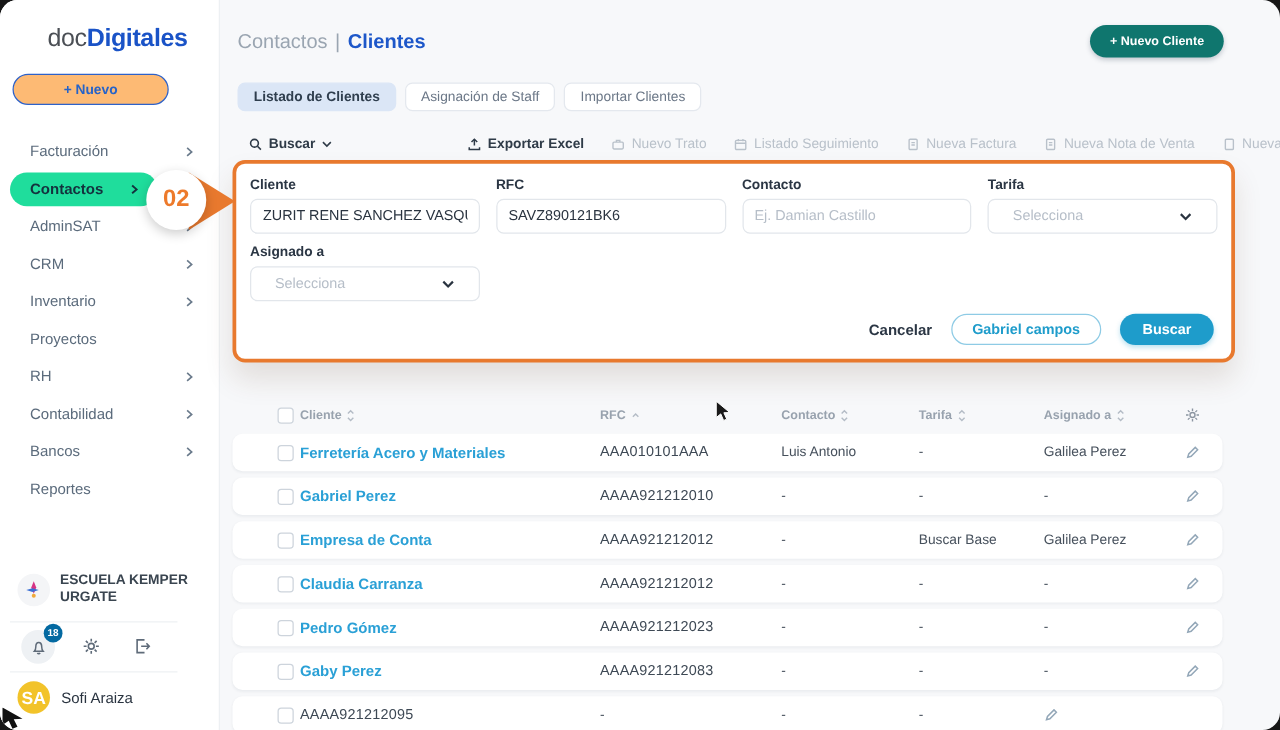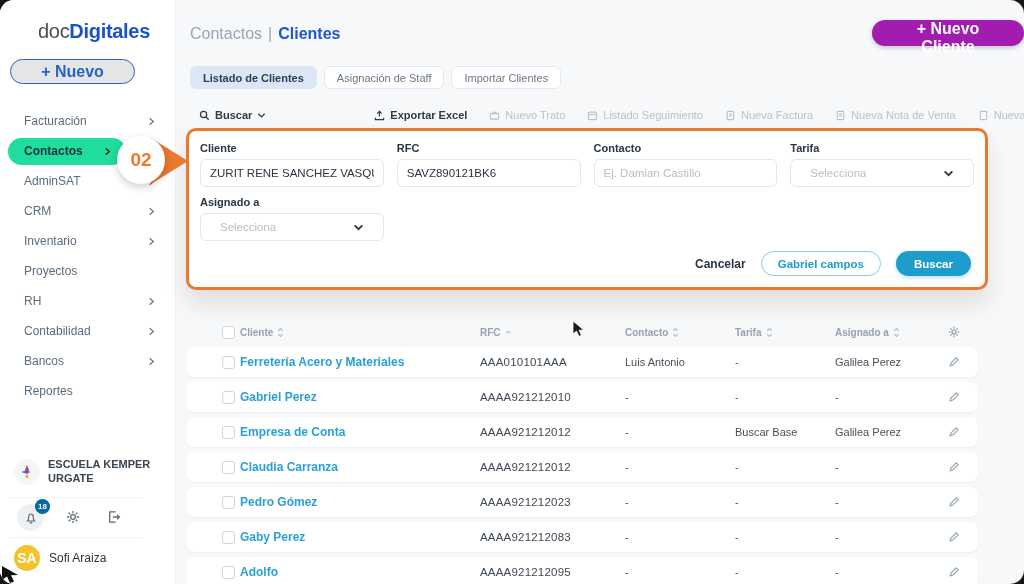--- a/index.html
+++ b/index.html
@@ -7,22 +7,22 @@
   .page { position:relative; width:1024px; height:584px; border-radius:14px;
           background:#f7f8fa; overflow:hidden; }
 
   
   .sidebar { position:absolute; left:0; top:0; width:176px; height:100%;
              background:#fff; border-right:1px solid #edf0f3; z-index:2; }
   .logo { position:absolute; left:38px; top:20px; font-size:20px; letter-spacing:-.3px; }
   .logo .doc { color:#4b4f55; font-weight:400; }
   .logo .dig { color:#1a53c7; font-weight:700; }
   .btn-nuevo { position:absolute; left:10px; top:59px; width:125px; height:25px;
-               border:1.6px solid #2e62c9; border-radius:14px; background:#e5e5e5;
-               color:#2563c9; font-size:16px; font-weight:700;
+               border:1.6px solid #2e62c9; border-radius:14px; background:#fdba74;
+               color:#2563c9; font-size:11px; font-weight:700;
                display:flex; align-items:center; justify-content:center; cursor:pointer; }
   .nav { position:absolute; top:106px; left:0; width:176px; }
   .nav-item { height:30px; display:flex; align-items:center;
               padding:0 20px 0 24px; font-size:12px; color:#5b6b7c; cursor:pointer; }
   .nav-item .chev { margin-left:auto; display:flex; color:#6b7b8c; }
   .nav-item.active { height:27px; width:118px; margin:1.5px 0 1.5px 8px; padding:0 14px 0 16px;
                      background:#1fdd9c; border-radius:15px; color:#14323e; font-weight:700; }
   .nav-item.active .chev { color:#14323e; }
   .ws { position:absolute; left:14px; top:458px; display:flex; gap:8px; align-items:center; cursor:pointer; }
   .ws-avatar { width:26px; height:26px; border-radius:50%; background:#f4f5f7;
@@ -42,22 +42,22 @@
                  color:#fff; font-size:14px; font-weight:700;
                  display:flex; align-items:center; justify-content:center; }
   .user-name { font-size:12px; color:#2a3440; }
 
   
   .breadcrumb { position:absolute; left:190px; top:25px; font-size:16px; }
   .breadcrumb .sec { color:#9aa5b1; font-weight:500; }
   .breadcrumb .sep { color:#9aa5b1; margin:0 6px; }
   .breadcrumb .cur { color:#1d57c9; font-weight:700; }
   .btn-new-client { position:absolute; left:872px; top:20px; height:26px; padding:0 16px;
-                    background:#a21caf; border:none; border-radius:15px; color:#fff;
-                    font-size:16px; font-weight:700; cursor:pointer;
+                    background:#0f766e; border:none; border-radius:15px; color:#fff;
+                    font-size:10px; font-weight:700; cursor:pointer;
                     box-shadow:0 2px 4px rgba(40,60,80,.25); font-family:inherit; }
   .tabs { position:absolute; left:190px; top:66px; display:flex; gap:7px; }
   .tab { height:23px; padding:0 12px; border-radius:6px; font-size:11px; cursor:pointer;
          display:flex; align-items:center; background:#fff; border:1px solid #e4e8ee; color:#6b7787; }
   .tab.active { background:#dbe6f6; border:1px solid #dbe6f6; color:#2f3e4e; font-weight:700;padding-left:12px; }
 
   
   .toolbar { position:absolute; left:199px; top:109px; display:flex; align-items:center;
              font-size:11px; white-space:nowrap; }
   .tb-item { display:flex; align-items:center; gap:5px; cursor:pointer; }
@@ -528,21 +528,20 @@
       <span class="cell-edit">
           <span>
             <svg width="12" height="12" viewBox="0 0 12 12" fill="none" stroke="currentColor" stroke-width="1.2">
               <path d="M2.2 9.8l.8-2.7 5.2-5.2 1.9 1.9-5.2 5.2-2.7.8z"></path>
             </svg>
           </span>
         </span>
     </div>
     <div class="row tgrid">
       <span class="checkbox"></span>
-      <span class="cell-cliente">Adolfo</span>
       <span class="cell-rfc">AAAA921212095</span>
       <span class="cell-txt">-</span>
       <span class="cell-txt">-</span>
       <span class="cell-txt">-</span>
       <span class="cell-edit">
           <span>
             <svg width="12" height="12" viewBox="0 0 12 12" fill="none" stroke="currentColor" stroke-width="1.2">
               <path d="M2.2 9.8l.8-2.7 5.2-5.2 1.9 1.9-5.2 5.2-2.7.8z"></path>
             </svg>
           </span>

